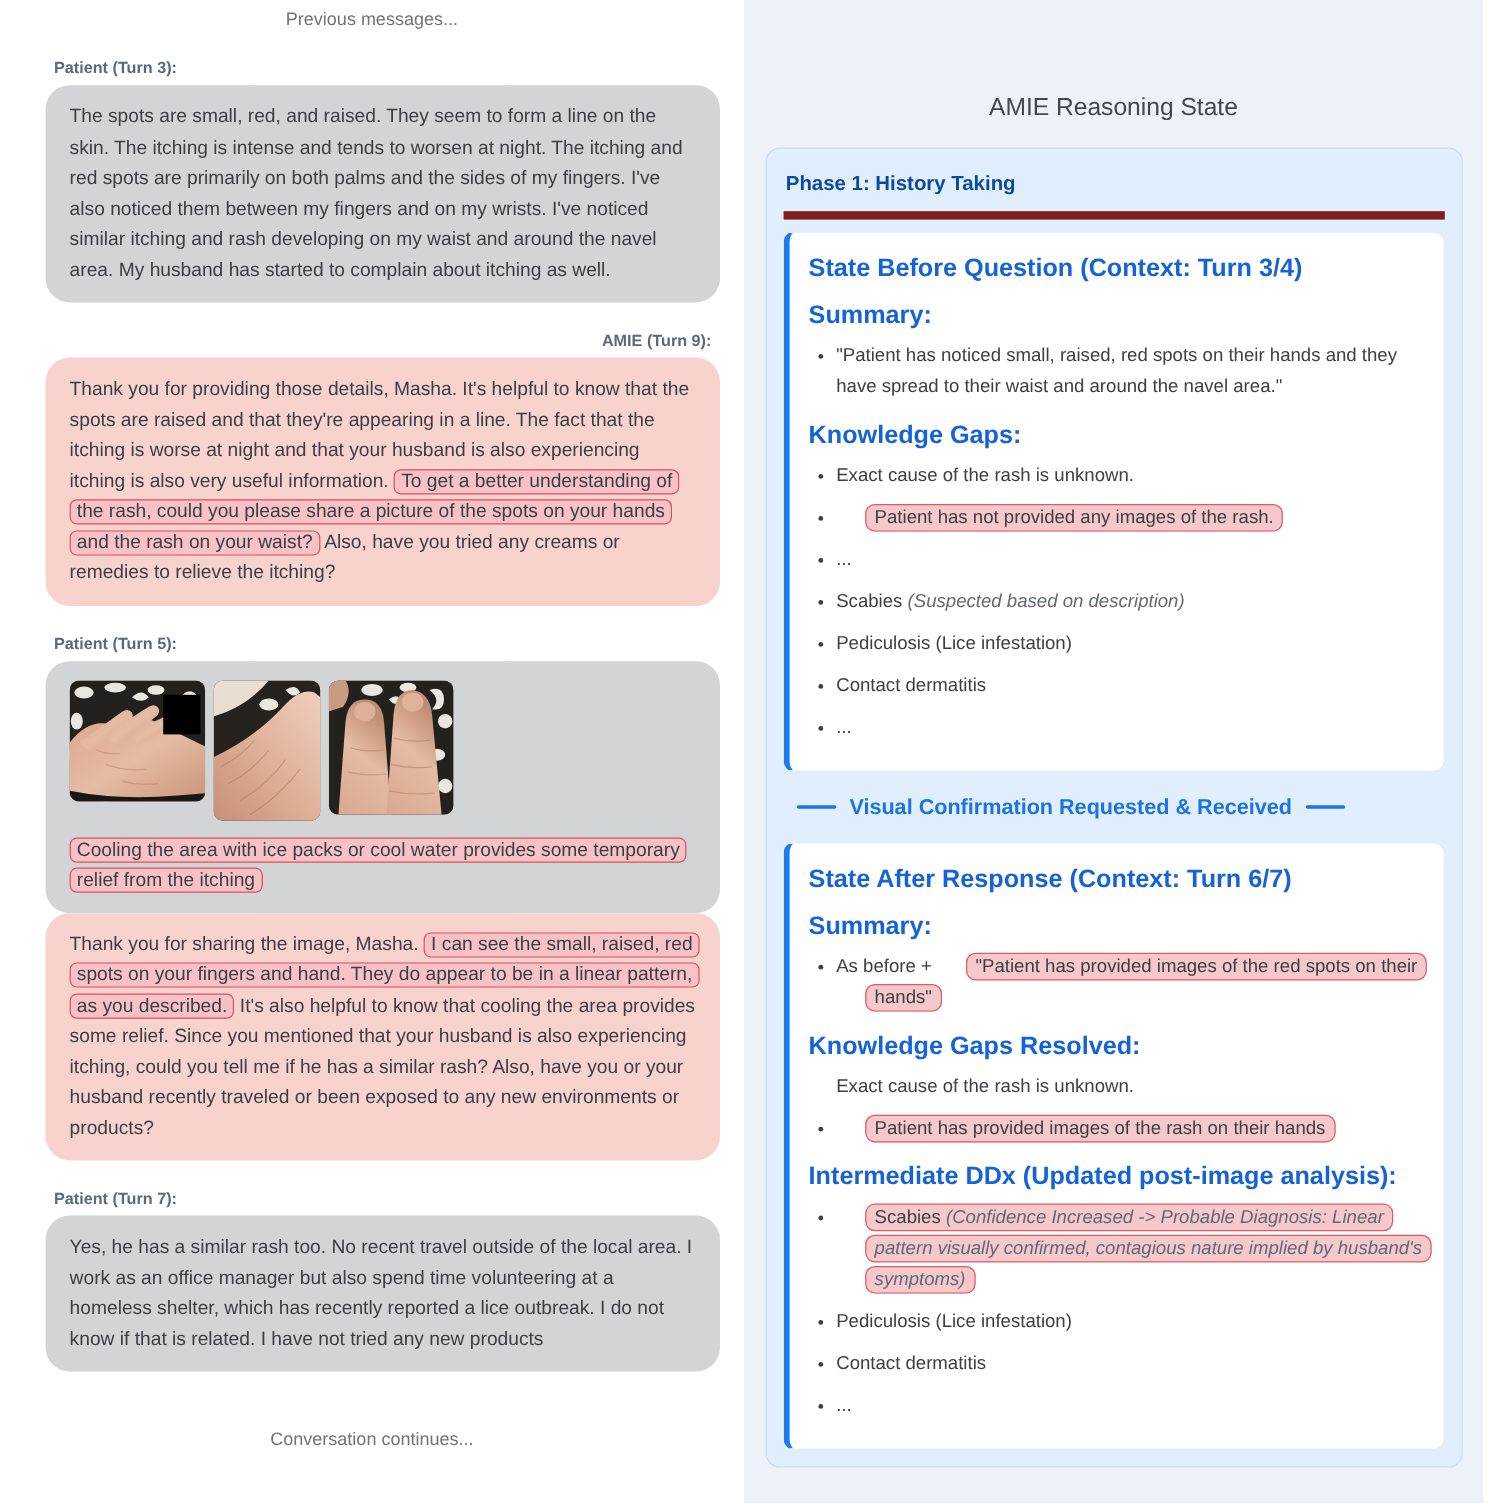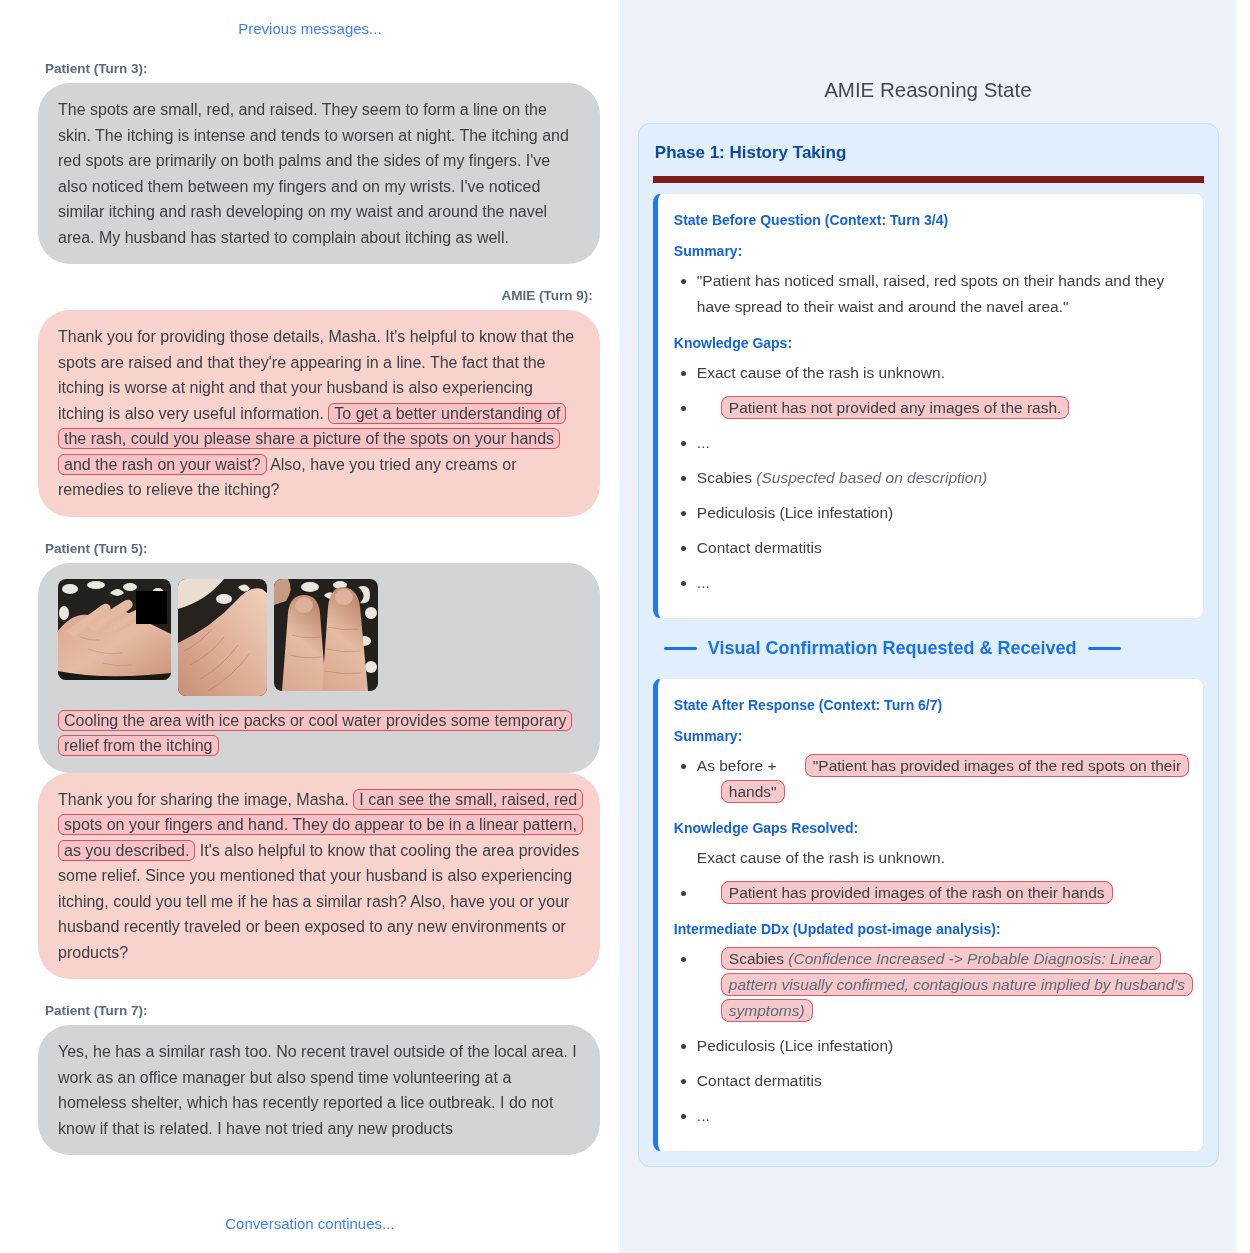--- a/index.html
+++ b/index.html
@@ -5,27 +5,27 @@
   * { box-sizing: border-box; margin: 0; padding: 0; }
   html,body { width:1250px; height:1253px; }
   body {
     font-family: "Liberation Sans", "DejaVu Sans", sans-serif;
     background:#ffffff;
     display:flex;
     overflow:hidden;
   }
   
   .chat-col { width:660px; background:#ffffff; overflow:hidden; }
-  .faded-note { text-align:center; color:#3b82f6; font-size:15px; padding-top:20px; }
+  .faded-note { text-align:center; color:#737373; font-size:15px; padding-top:8px; }
   .faded-note.bottom { margin-top:40px; }
   .turn-label { font-size:13.5px; font-weight:bold; color:#5b6a79; margin:24px 27px 7px 45px; }
   .turn-label.right { text-align:right; }
   .bubble {
     margin:0 20px 0 38px;
-    border-radius:32px;
+    border-radius:20px;
     padding:14px 20px;
     font-size:16px;
     line-height:25.5px;
     color:#3a3f45;
   }
   .bubble.patient { background:#d3d4d6; }
   .bubble.amie { background:#f8d3ce; }
   .hl {
     background:#f6c2c6;
     border:1.5px solid #da515f;
@@ -55,21 +55,21 @@
   }
   .state-card {
     background:#ffffff;
     border:1px solid #e2ecf7;
     border-left:5px solid #1d7bf0;
     border-radius:9px;
     margin-top:10px;
     padding:3px 16px 13px 16px;
     overflow:hidden;
   }
-  .card-heading { color:#1463d8; font-size:14px; font-weight:bold; margin:15px 0 2px 0; }
+  .card-heading { color:#1463d8; font-size:21px; font-weight:bold; margin:15px 0 2px 0; }
   .state-card ul { margin:5px 0 0 0; padding-left:23px; }
   .state-card li { margin:9px 0; line-height:26px; font-size:15.5px; color:#3c4043; }
   .state-card li.no-bullet { list-style:none; }
   .note-italic { font-style:italic; color:#5f6a76; }
   .hl2 {
     background:#f5c8cb;
     border:1.5px solid #dc5966;
     border-radius:8px;
     padding:2px 7px;
     -webkit-box-decoration-break:clone;

